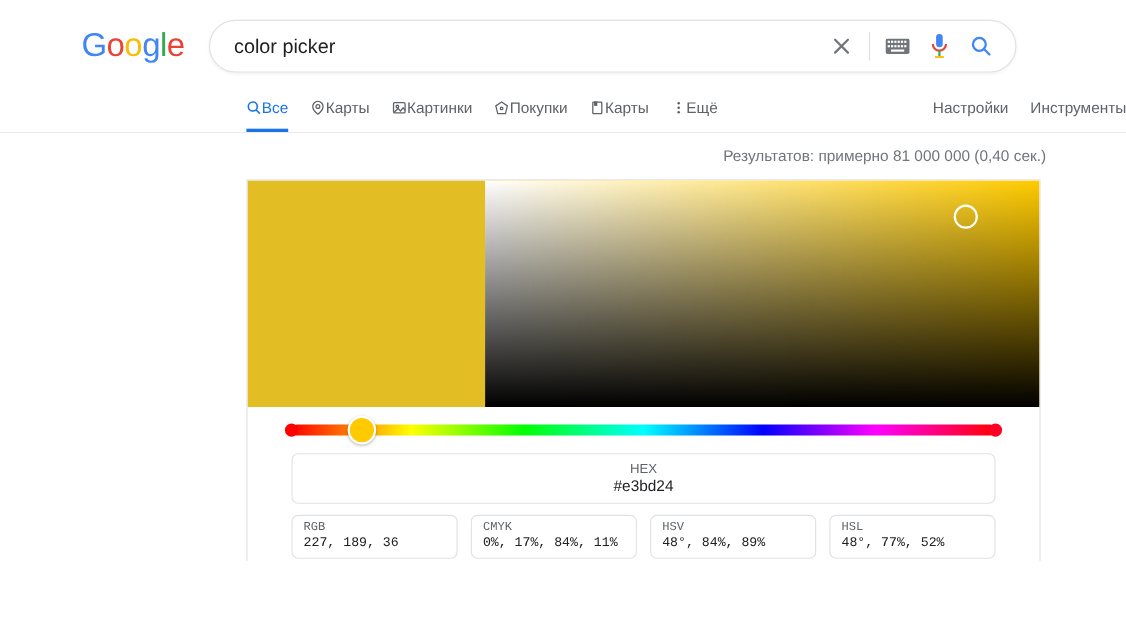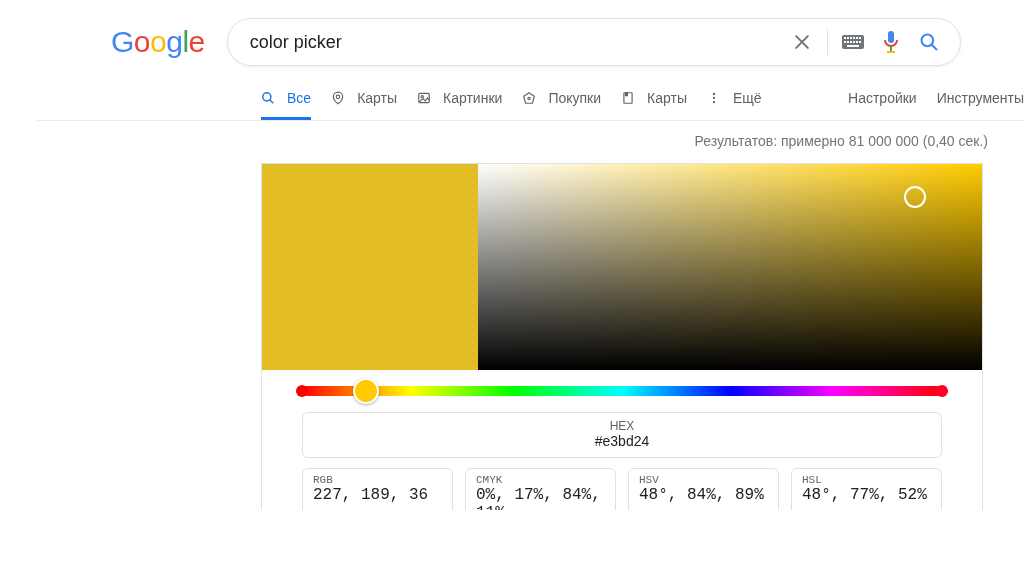--- a/index.html
+++ b/index.html
@@ -8,21 +8,20 @@
   font-family: Arial, sans-serif;
   background: #fff;
   color: #202124;
 }
 .page {
   width: 1024px;
   height: 510px;
   position: relative;
   overflow: hidden;
   box-sizing: border-box;
-  padding-left: 37px;
 }
 .topbar {
   display: flex;
   align-items: center;
   padding: 18px 0 12px 74px;
   gap: 22px;
 }
 .logo {
   font-size: 30px;
   font-weight: 500;
@@ -76,21 +75,21 @@
   align-items: center;
   padding-left: 224px;
   gap: 20px;
   font-size: 14px;
   color: #5f6368;
   height: 42px;
 }
 .tab {
   display: flex;
   align-items: center;
-  gap: 12px;
+  gap: 0;
   height: 100%;
   border-bottom: 3px solid transparent;
   box-sizing: border-box;
 }
 .tab.active {
   color: #1a73e8;
   border-bottom-color: #1a73e8;
   font-weight: 500;
 }
 .tab svg { display: block; }
@@ -202,21 +201,21 @@
   border: 1px solid #dfe1e5;
   border-radius: 6px;
   padding: 5px 10px 7px 10px;
   font-family: Liberation Mono, monospace;
 }
 .val-box .lbl {
   font-size: 11px;
   color: #5f6368;
 }
 .val-box .val {
-  font-size: 16px;
+  font-size: 12px;
   color: #202124;
 }
 </style>
 </head>
 <body>
 
 <div class="page">
 
   <div class="topbar">
     <div class="logo">

